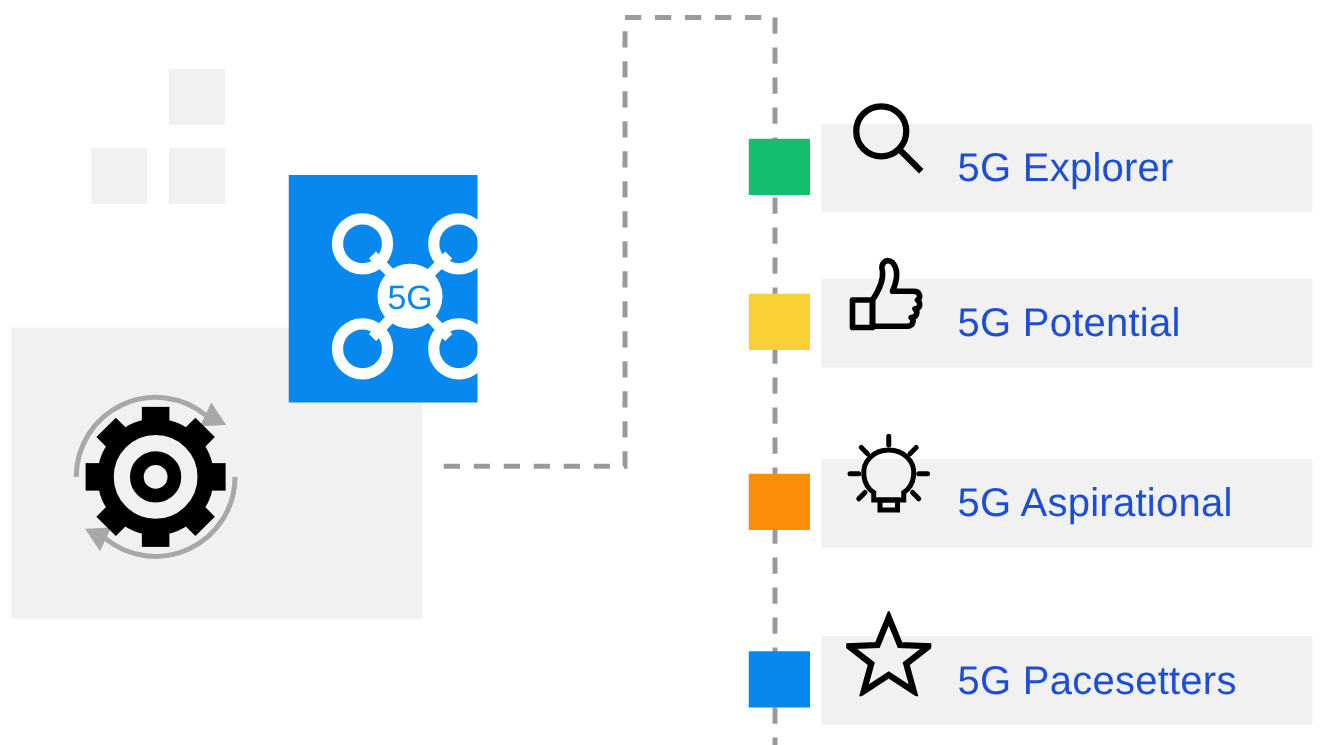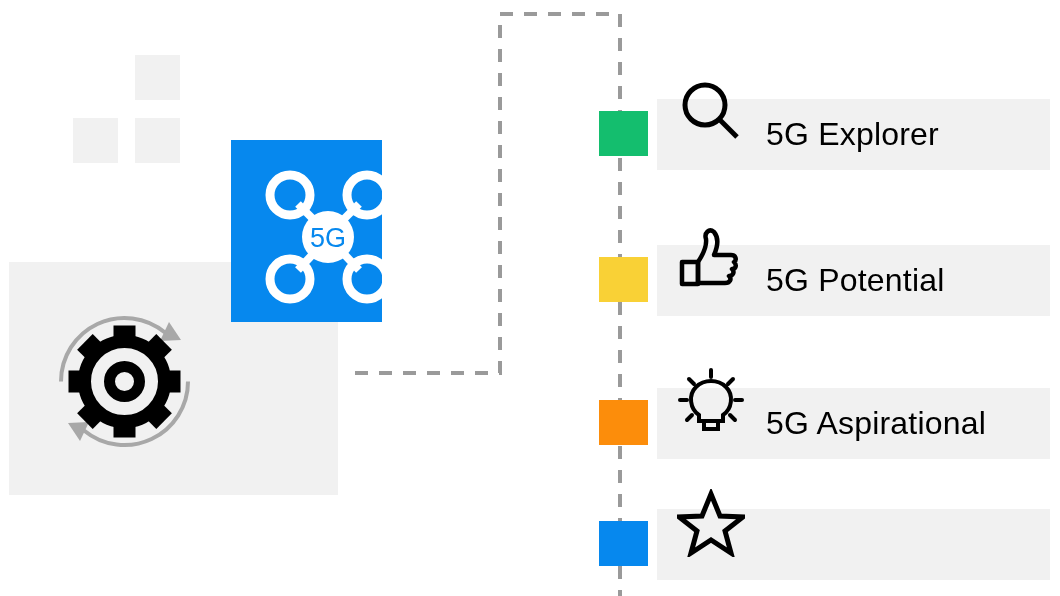--- a/index.html
+++ b/index.html
@@ -27,31 +27,31 @@
   
   #blue-tile{position:absolute;left:231px;top:140px;width:151px;height:182px;background:#0688EE;}
   #network-icon{position:absolute;left:0;top:0;width:187px;height:182px;}
 
   
   #connector{position:absolute;left:0;top:0;width:1060px;height:596px;pointer-events:none;}
 
   
   .row{position:absolute;left:0;width:1060px;height:90px;}
   #row-0{top:85px;}
-  #row-1{top:231px;}
-  #row-2{top:374px;}
+  #row-1{top:209px;}
+  #row-2{top:353px;}
   #row-3{top:495px;}
 
   .swatch{position:absolute;left:599px;top:26px;width:49px;height:45px;}
   .row-bar{position:absolute;left:657px;top:14px;width:393px;height:71px;background:#F1F1F1;}
   .row-icon{position:absolute;left:677px;top:-6px;width:68px;height:68px;}
   .row-label{
     position:absolute;left:766px;top:14px;height:71px;
     display:flex;align-items:center;
-    font-size:32px;color:#000000;letter-spacing:0.2px;
+    font-size:32px;color:#1d4ed8;letter-spacing:0.2px;
     white-space:nowrap;
   }
 </style>
 </head>
 <body>
 
 <div id="stage">
 
   <div class="deco-sq" id="deco-a"></div>
   <div class="deco-sq" id="deco-b"></div>
@@ -165,15 +165,16 @@
     </svg>
     <div class="row-label">5G Aspirational</div>
   </div>
 
   <div class="row" id="row-3">
     <div class="swatch" style="background:#0688EE"></div>
     <div class="row-bar"></div>
     <svg class="row-icon" viewBox="0 0 68 68">
       <polygon points="34,5 43,27 66,28 48,42 54,64 34,51 14,64 20,42 2,28 25,27" fill="none" stroke="#000" stroke-width="5" stroke-linejoin="miter"></polygon>
     </svg>
+    <div class="row-label">5G Pacesetters</div>
   </div>
 
 </div>
 
 </body></html>

